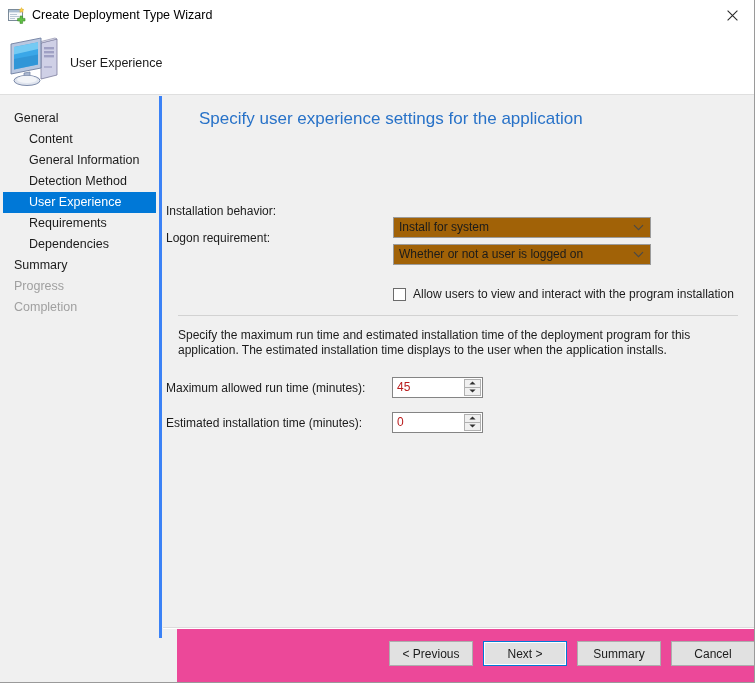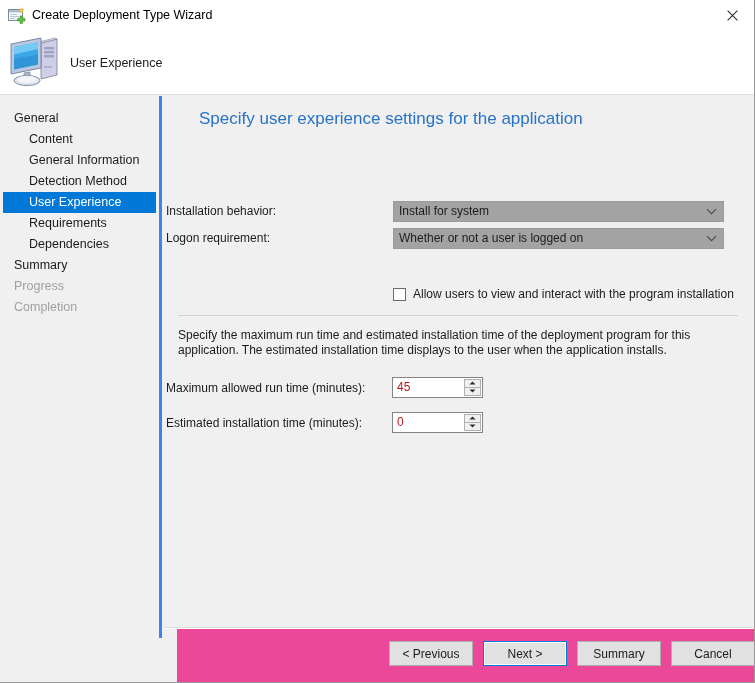--- a/index.html
+++ b/index.html
@@ -138,24 +138,24 @@
   .form-label {
     position: absolute;
     left: 3px; top: 2px;
     font-size: 12px;
     color: #1b1b1b;
     white-space: nowrap;
     line-height: 16px;
   }
   .combo {
     position: absolute;
-    left: 230px; top: 0;
-    width: 331px;
+    left: 230px; top: 16px;
+    width: 258px;
     height: 21px;
-    background: #a3a3a3;
+    background: #a16207;
     border: 1px solid #9b9b9b;
     box-sizing: border-box;
     cursor: default;
   }
   .combo-value {
     position: absolute;
     left: 5px; top: 0;
     right: 22px;
     height: 19px;
     line-height: 19px;

